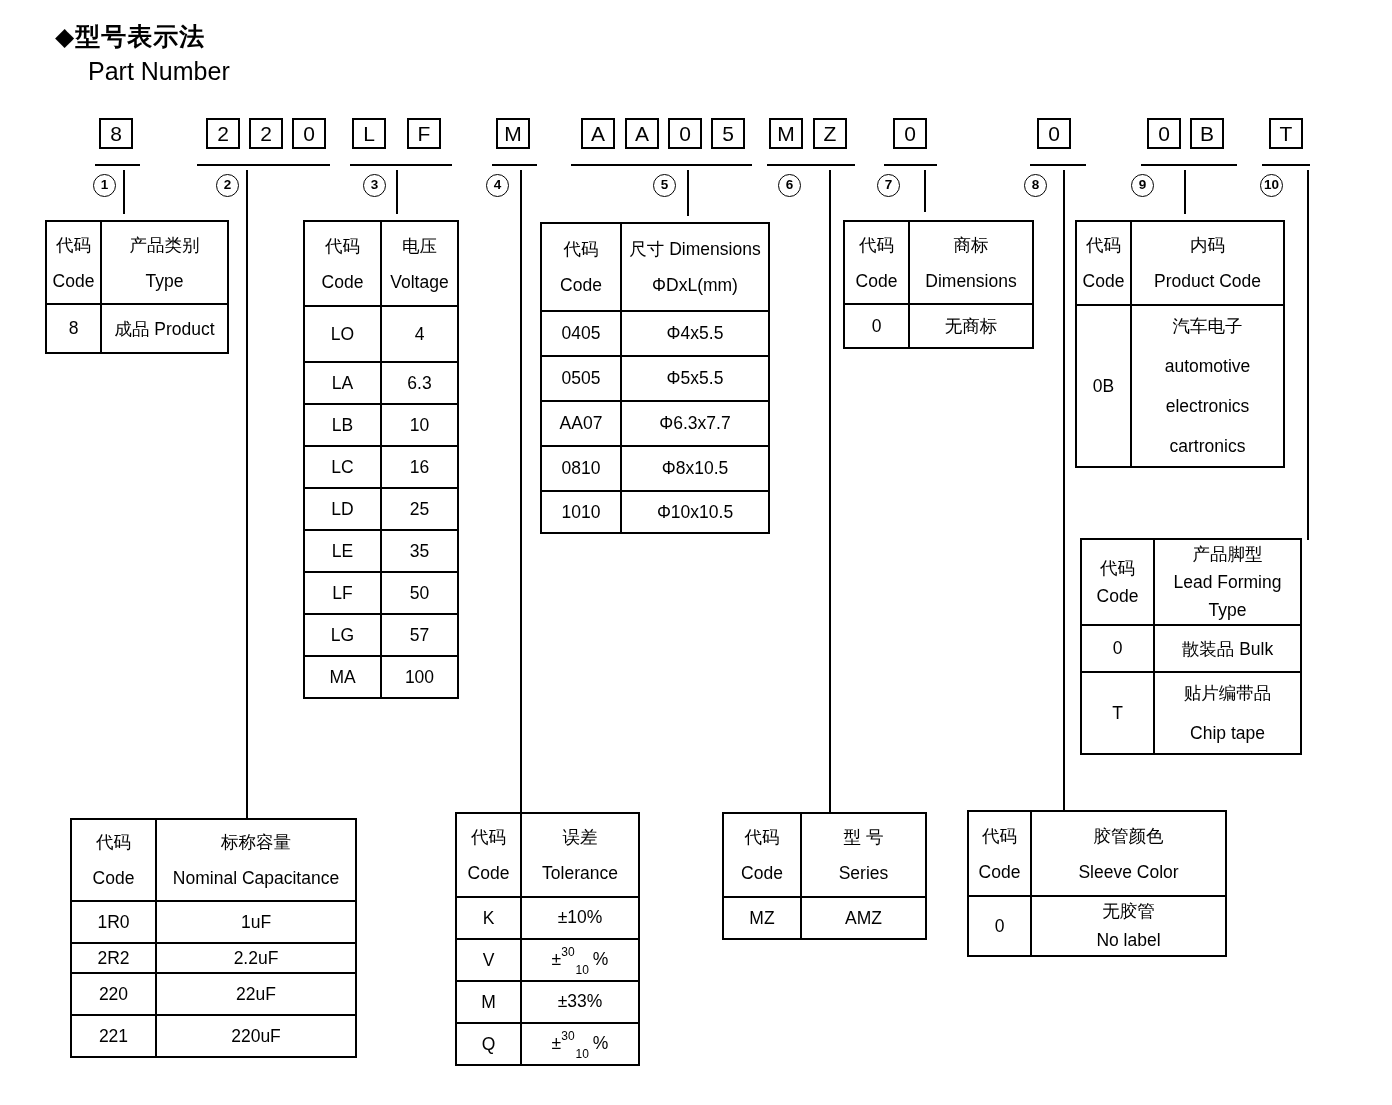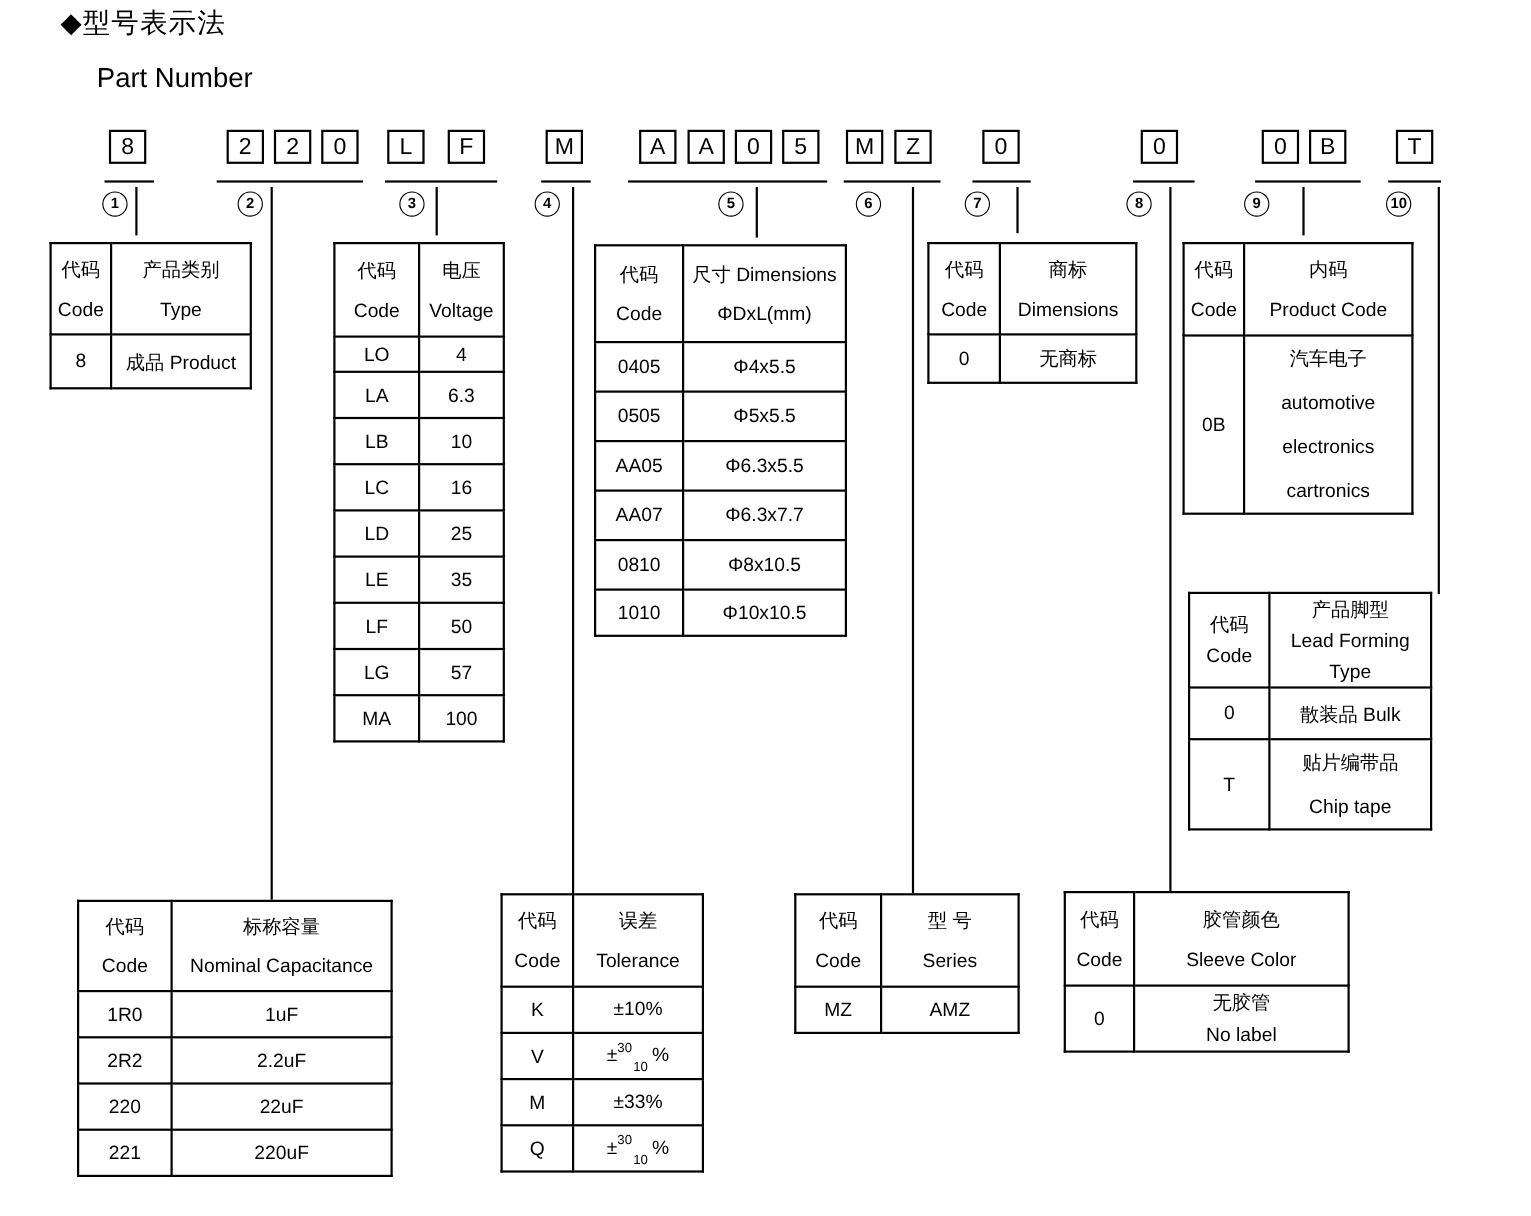--- a/index.html
+++ b/index.html
@@ -1,21 +1,21 @@
 <!DOCTYPE html>
 <html><head>
 <meta charset="utf-8">
 <style>
   html,body{margin:0;padding:0;background:#fff;}
   .page{
     position:relative;width:1392px;height:1105px;background:#ffffff;
     font-family:"Liberation Sans","DejaVu Sans",sans-serif;color:#000;
     overflow:hidden;
   }
-  .title-zh{position:absolute;left:55px;top:4px;font-size:25px;font-weight:400;letter-spacing:1px;}
+  .title-zh{position:absolute;left:55px;top:20px;font-size:25px;font-weight:700;letter-spacing:1px;}
   .title-en{position:absolute;left:88px;top:57px;font-size:25px;font-weight:500;}
   .pbox{
     position:absolute;top:118px;width:34px;height:31px;box-sizing:border-box;
     border:2px solid #000;font-size:21px;text-align:center;line-height:27px;font-weight:500;
     background:#fff;
   }
   .uline{position:absolute;top:164px;height:2px;background:#000;}
   .gnum{
     position:absolute;top:174px;width:23px;height:23px;box-sizing:border-box;
     border:1.6px solid #000;border-radius:50%;font-size:13.5px;font-weight:600;
@@ -130,21 +130,21 @@
           <tr style="height:85px">
         <td>
               <div class="hl">代码</div>
               <div class="hl">Code</div>
             </td>
         <td>
               <div class="hl">电压</div>
               <div class="hl">Voltage</div>
             </td>
       </tr>
-      <tr style="height:32px">
+      <tr style="height:56px">
             <td>LO</td>
             <td>4</td>
           </tr>
       <tr style="height:42px">
             <td>LA</td>
             <td>6.3</td>
           </tr>
       <tr style="height:42px">
             <td>LB</td>
             <td>10</td>
@@ -194,24 +194,20 @@
               <div class="hl">ΦDxL(mm)</div>
             </td>
       </tr>
       <tr style="height:45px">
             <td>0405</td>
             <td>Φ4x5.5</td>
           </tr>
       <tr style="height:45px">
             <td>0505</td>
             <td>Φ5x5.5</td>
-          </tr>
-      <tr style="height:45px">
-            <td>AA05</td>
-            <td>Φ6.3x5.5</td>
           </tr>
       <tr style="height:45px">
             <td>AA07</td>
             <td>Φ6.3x7.7</td>
           </tr>
       <tr style="height:45px">
             <td>0810</td>
             <td>Φ8x10.5</td>
           </tr>
       <tr style="height:42px">
@@ -324,21 +320,21 @@
             </td>
         <td>
               <div class="hl">标称容量</div>
               <div class="hl">Nominal Capacitance</div>
             </td>
       </tr>
       <tr style="height:42px">
             <td>1R0</td>
             <td>1uF</td>
           </tr>
-      <tr style="height:42px">
+      <tr style="height:30px">
             <td>2R2</td>
             <td>2.2uF</td>
           </tr>
       <tr style="height:42px">
             <td>220</td>
             <td>22uF</td>
           </tr>
       <tr style="height:42px">
             <td>221</td>
             <td>220uF</td>

